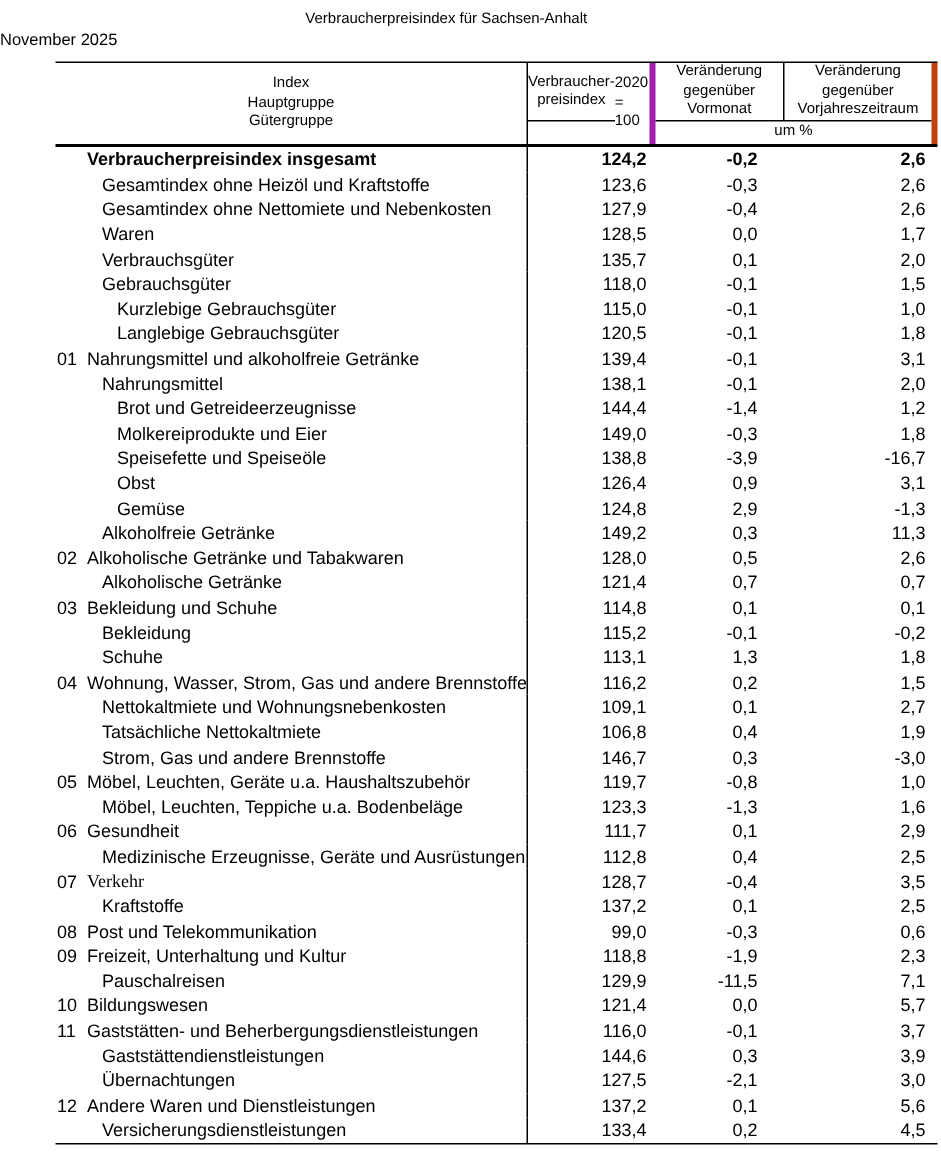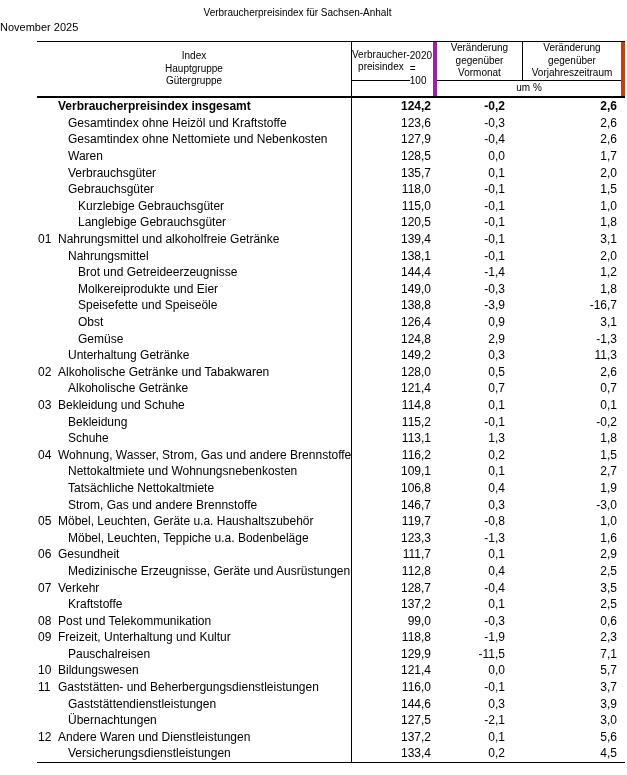--- a/index.html
+++ b/index.html
@@ -242,21 +242,21 @@
       <span class="label" style="padding-left: 41px;">Gemüse</span>
     </div>
     <div class="num cell-idx">124,8</div>
     <div class="num cell-mom">2,9</div>
     <div class="num cell-yoy">-1,3</div>
   </div>
 
   <div class="row">
     <div class="cell-label">
       <span class="code"></span>
-      <span class="label" style="padding-left: 31px;">Unterhaltung Getränke</span>
+      <span class="label" style="padding-left: 31px;">Alkoholfreie Getränke</span>
     </div>
     <div class="num cell-idx">149,2</div>
     <div class="num cell-mom">0,3</div>
     <div class="num cell-yoy">11,3</div>
   </div>
 
   <div class="row">
     <div class="cell-label">
       <span class="code">02</span>
       <span class="label" style="padding-left: 21px;">Alkoholische Getränke und Tabakwaren</span>
@@ -382,21 +382,21 @@
       <span class="label" style="padding-left: 31px;">Medizinische Erzeugnisse, Geräte und Ausrüstungen</span>
     </div>
     <div class="num cell-idx">112,8</div>
     <div class="num cell-mom">0,4</div>
     <div class="num cell-yoy">2,5</div>
   </div>
 
   <div class="row">
     <div class="cell-label">
       <span class="code">07</span>
-      <span class="label" style="padding-left: 21px;">Verkehr</span>
+      <span class="label" style="padding-left: 21px; font-family: Liberation Serif, serif;">Verkehr</span>
     </div>
     <div class="num cell-idx">128,7</div>
     <div class="num cell-mom">-0,4</div>
     <div class="num cell-yoy">3,5</div>
   </div>
 
   <div class="row">
     <div class="cell-label">
       <span class="code"></span>
       <span class="label" style="padding-left: 31px;">Kraftstoffe</span>

